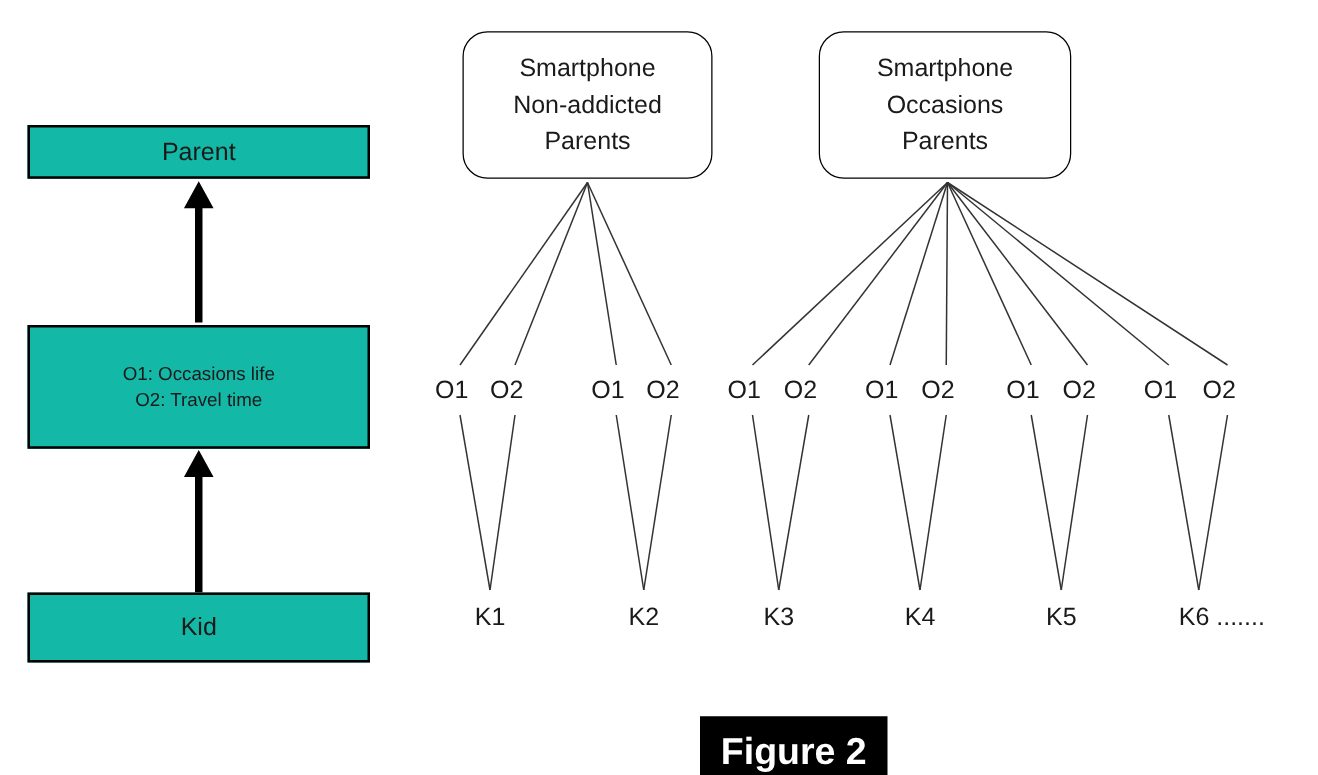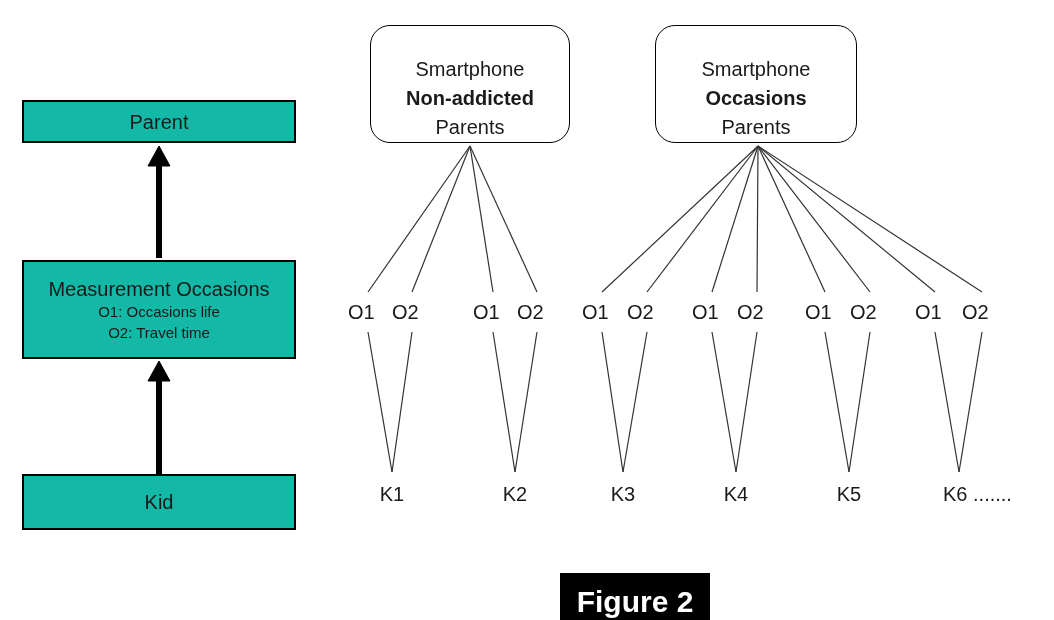--- a/index.html
+++ b/index.html
@@ -10,24 +10,24 @@
   svg.lines{position:absolute;left:0;top:0;width:1054px;height:620px;}
   .rectbox{
     position:absolute;left:22px;width:274px;border:2px solid #000;background:#14b8a6;
     display:flex;flex-direction:column;align-items:center;justify-content:center;
     box-sizing:border-box;text-align:center;
   }
   .rectbox .title{font-size:20px;line-height:24px;color:#1a1a1a;}
   .rectbox .sub{font-size:15px;line-height:21px;color:#1a1a1a;}
   .roundbox{
     position:absolute;top:25px;height:118px;border:1.5px solid #000;border-radius:20px;
-    background:#fff;display:flex;flex-direction:column;align-items:center;justify-content:flex-end;
+    background:#fff;display:flex;flex-direction:column;align-items:center;justify-content:center;
     box-sizing:border-box;text-align:center;font-size:20px;line-height:29px;
   }
-  .roundbox .bold{font-weight:bold;}
+  .roundbox .bold{font-weight:normal;}
   .olabel{
     position:absolute;top:300px;width:40px;text-align:left;
     font-size:20px;line-height:25px;color:#1a1a1a;
   }
   .klabel{
     position:absolute;top:481px;width:80px;text-align:center;
     font-size:20px;line-height:26px;color:#1a1a1a;
   }
   .klabel.wide{width:120px;text-align:left;}
   .caption{
@@ -77,21 +77,20 @@
     <line x1="159" y1="258" x2="159" y2="164" stroke-width="6"></line>
     <polygon points="159,146 148,166 170,166" stroke-width="1"></polygon>
   </g>
 </svg>
 
 <div class="rectbox" style="top:100px;height:43px;">
   <span class="title">Parent</span>
 </div>
 
 <div class="rectbox" style="top:260px;height:99px;">
-  <span class="title">Measurement Occasions</span>
   <span class="sub">O1: Occasions life</span>
   <span class="sub">O2: Travel time</span>
 </div>
 
 <div class="rectbox" style="top:474px;height:56px;">
   <span class="title">Kid</span>
 </div>
 
 <div class="roundbox" style="left:370px;width:200px;">
   <span>Smartphone</span>

